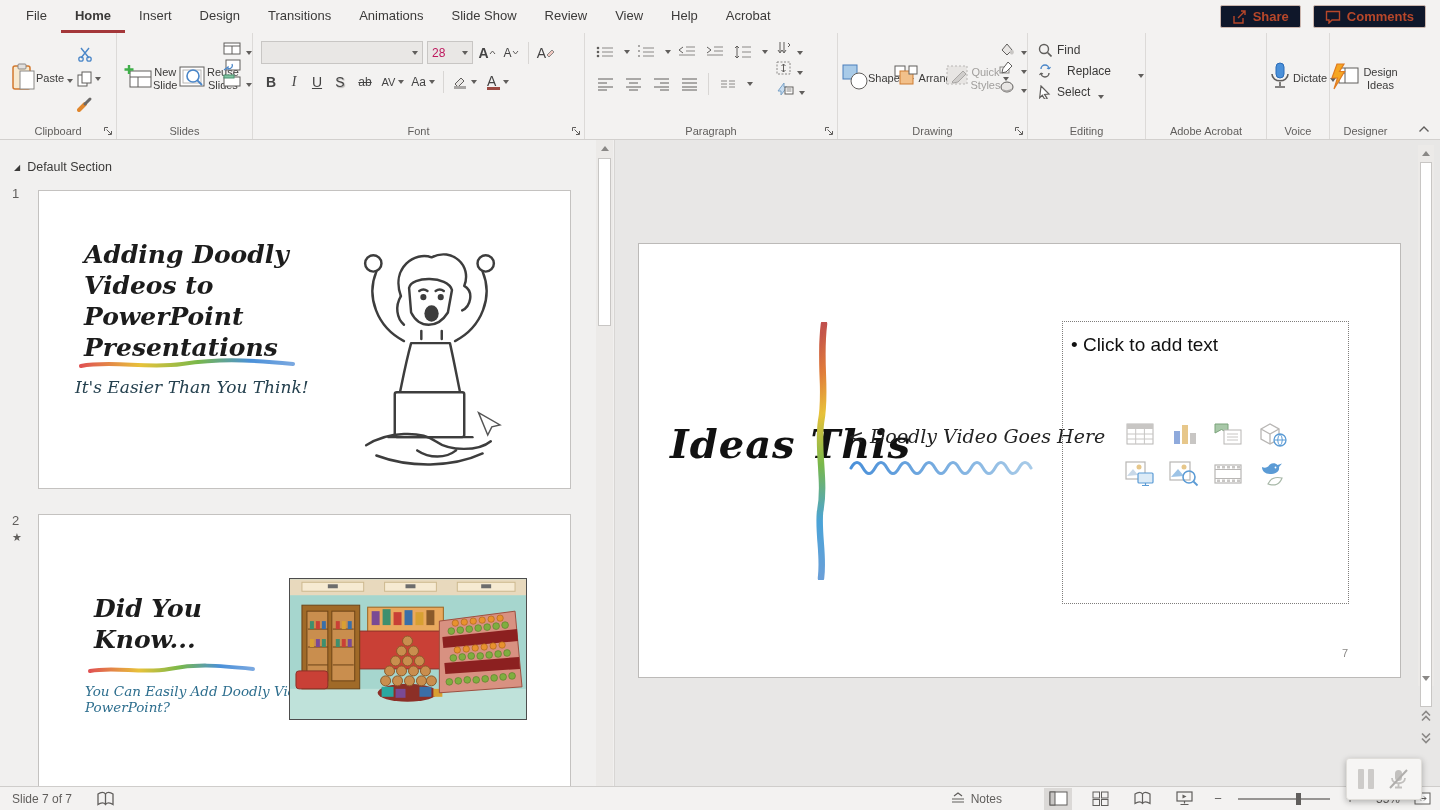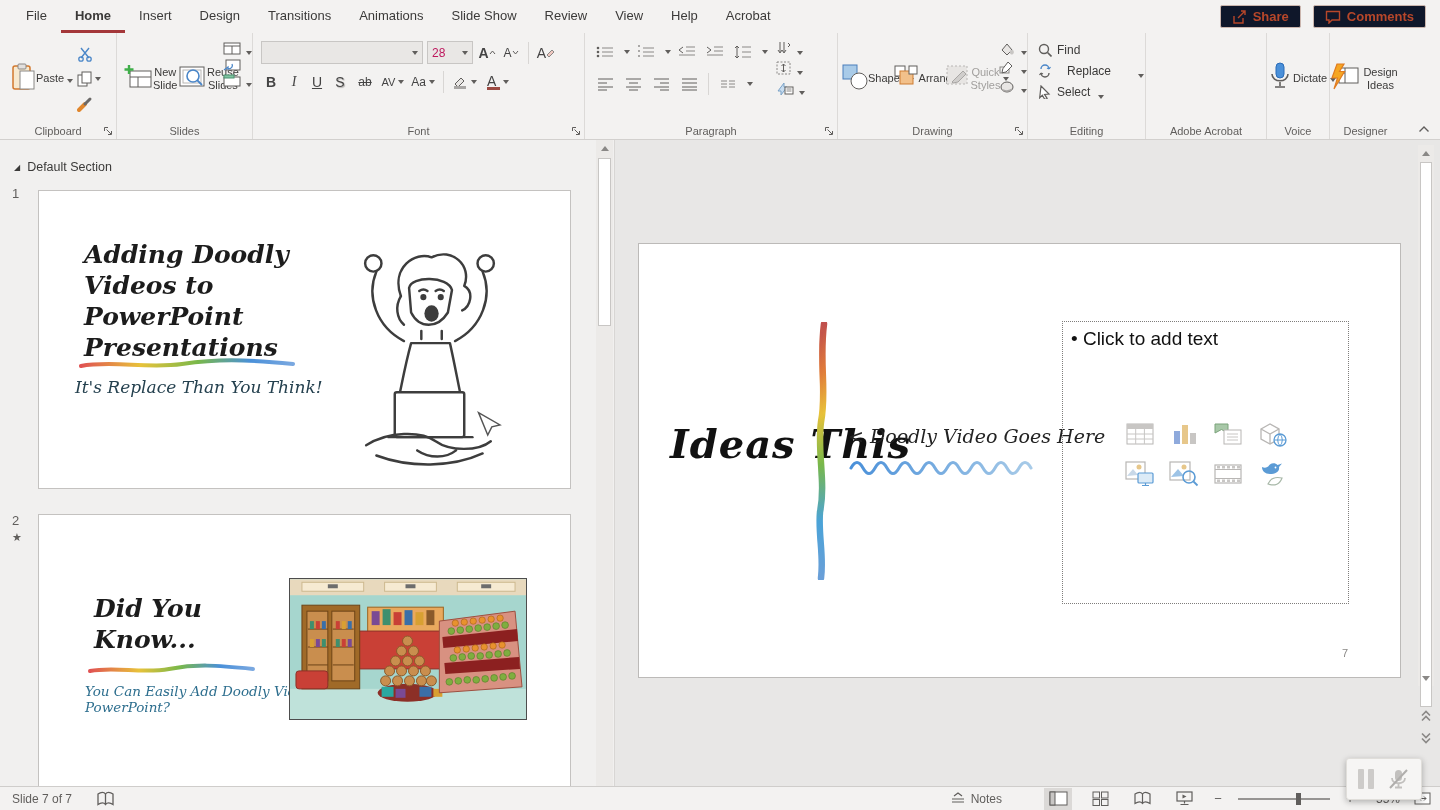--- a/index.html
+++ b/index.html
@@ -41,21 +41,21 @@
 .pthumb{position:absolute;left:2px;right:2px;background:#fff;border:1px solid #c8c6c4}
 .sbtn{position:absolute;left:0;right:0;height:16px;display:flex;align-items:center;justify-content:center}
 .tup{width:0;height:0;border-left:4px solid transparent;border-right:4px solid transparent;border-bottom:5px solid #8a8886}
 .tdn{width:0;height:0;border-left:4px solid transparent;border-right:4px solid transparent;border-top:5px solid #8a8886}
 
 .canvas{position:absolute;left:614px;top:140px;right:0;bottom:24px;background:#e8e7e6;border-left:1px solid #d8d6d4}
 .slide{position:absolute;left:23px;top:103px;width:763px;height:435px;background:#fff;border:1px solid #bcbab8}
 .heading{position:absolute;left:31px;top:176px;font-family:"DejaVu Serif","Liberation Serif",serif;font-weight:700;font-style:italic;font-size:40px;color:#111;letter-spacing:1px}
 .caption{position:absolute;left:209px;top:181px;font-family:"DejaVu Serif","Liberation Serif",serif;font-style:italic;font-size:19px;color:#222;white-space:nowrap}
 .ph{position:absolute;left:423px;top:77px;width:287px;height:283px;border:1.5px dotted #7f7d7b}
-.phtext{position:absolute;left:8px;top:6px;font-size:19px;color:#111;font-family:"Liberation Sans",sans-serif}
+.phtext{position:absolute;left:8px;top:12px;font-size:19px;color:#111;font-family:"Liberation Sans",sans-serif}
 .phicons{position:absolute;left:50%;top:98px;transform:translateX(-50%);display:grid;grid-template-columns:repeat(4,32px);gap:12px 12px}
 .phi{width:32px;height:28px;display:flex;align-items:center;justify-content:center}
 .slidenum{position:absolute;right:52px;top:403px;font-size:11px;color:#8a8886}
 .vscroll{position:absolute;right:2px;top:5px;width:16px;bottom:60px;background:#eceae8}
 .navbtn{position:absolute;right:2px;width:16px;height:16px;display:flex;align-items:center;justify-content:center}
 
 .status{position:absolute;left:0;right:0;bottom:0;height:24px;background:#f3f2f1;border-top:1px solid #cfcdcb;display:flex;align-items:center;font-size:12px;color:#605e5c}
 .st-left{display:flex;align-items:center;gap:24px;padding-left:12px}
 .st-right{margin-left:auto;display:flex;align-items:center;gap:14px;padding-right:8px}
 .viewbtn{width:28px;height:22px;display:flex;align-items:center;justify-content:center}
@@ -531,21 +531,21 @@
           <linearGradient id="rg1" x1="0" y1="0" x2="1" y2="0">
             <stop offset="0" stop-color="#e05252"></stop>
             <stop offset=".28" stop-color="#e8c23a"></stop>
             <stop offset=".55" stop-color="#79b84a"></stop>
             <stop offset=".8" stop-color="#4a90d9"></stop>
             <stop offset="1" stop-color="#7aa8e0"></stop>
           </linearGradient>
         </defs>
       <path d="M4 9 C 35 3, 70 12, 105 7 S 165 2, 216 7" stroke="url(#rg1)" stroke-width="4" fill="none" stroke-linecap="round"></path>
     </svg>
-    <div class="t-sub pre" style="left:36px;top:186px;font-size:17px;color:#25414f">It's Replace Than You Think!</div>
+    <div class="t-sub pre" style="left:36px;top:186px;font-size:17px;color:#25414f">It's Easier Than You Think!</div>
     <svg style="position:absolute;left:308px;top:52px" width="165" height="235" viewBox="0 0 160 230">
       <g fill="none" stroke="#3d3d3d" stroke-width="2.4" stroke-linecap="round" stroke-linejoin="round">
         <circle cx="25" cy="20" r="8"></circle>
           <circle cx="135" cy="20" r="8"></circle>
         <path d="M28 28 C 18 52, 28 82, 55 96"></path>
         <path d="M132 28 C 142 52, 132 82, 105 96"></path>
         <path d="M52 52 C 42 24, 66 8, 82 14 C 102 4, 122 22, 114 42 C 124 48, 120 62, 112 66"></path>
         <path d="M52 52 C 46 62, 48 74, 55 80"></path>
         <path d="M60 44 C 62 32, 98 32, 102 46 L 98 68 C 88 84, 70 84, 62 68 Z"></path>
         <circle cx="74" cy="53" r="1.8" fill="#3d3d3d"></circle>

